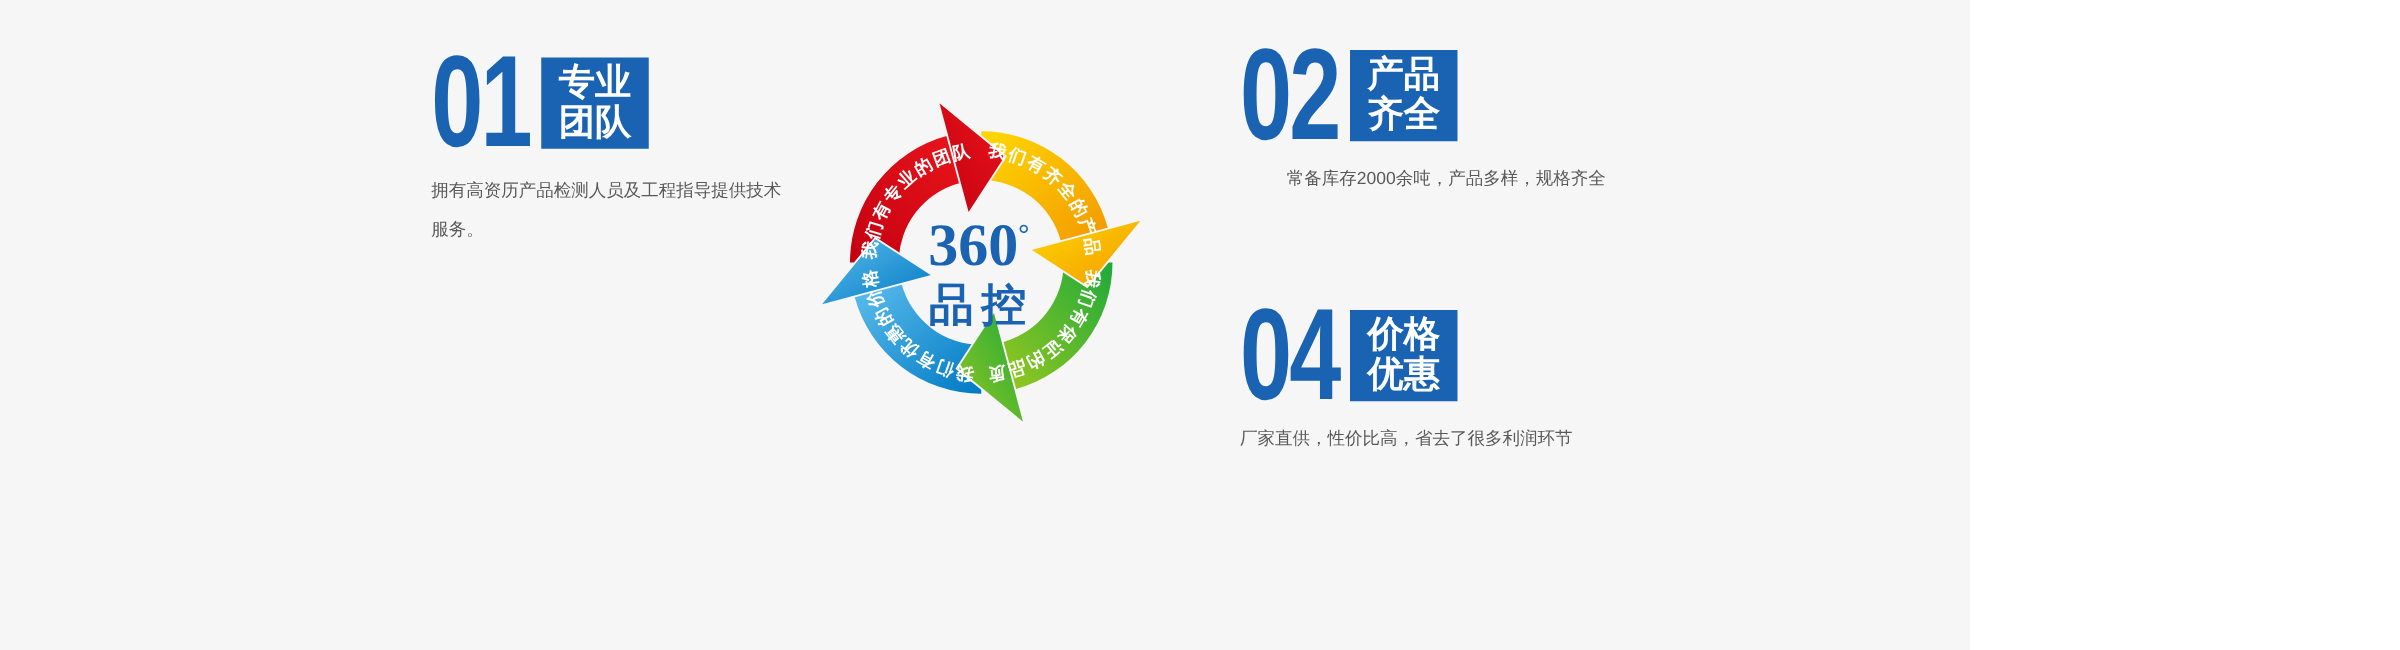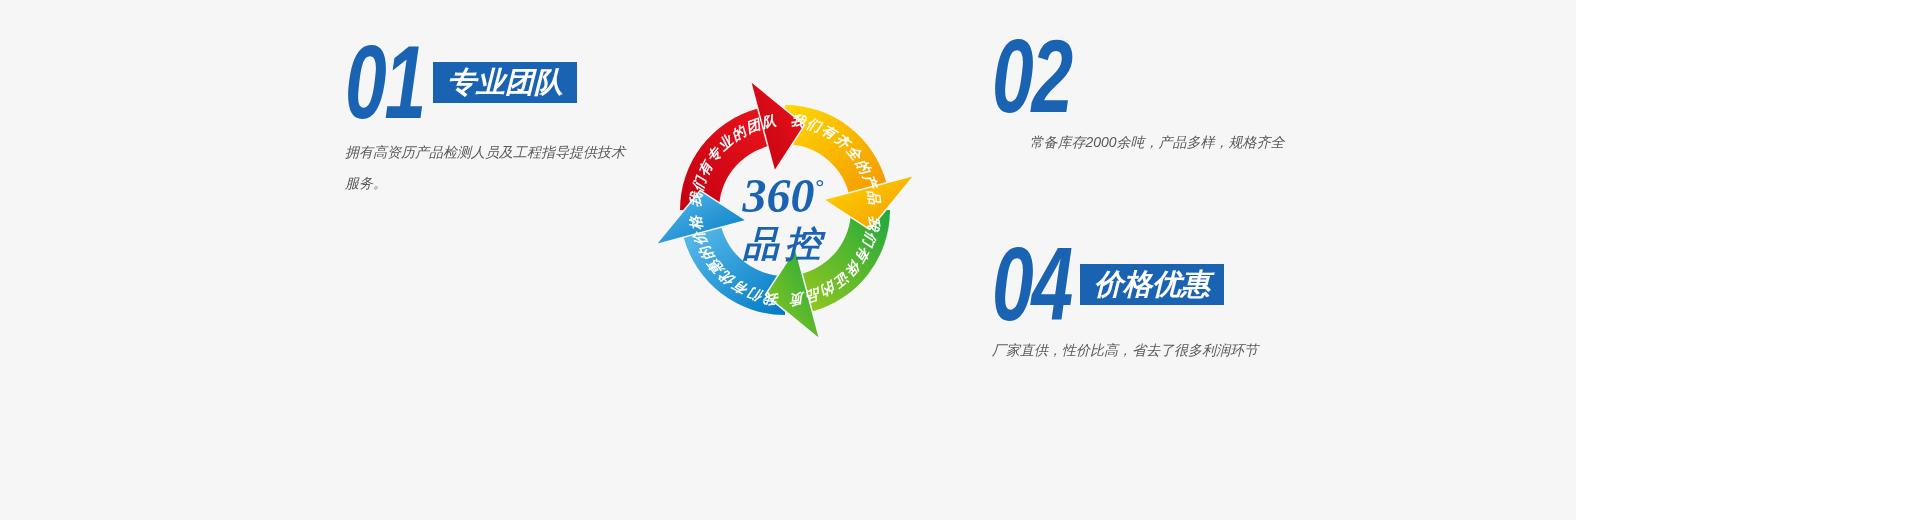--- a/index.html
+++ b/index.html
@@ -5,21 +5,20 @@
   * { margin: 0; padding: 0; box-sizing: border-box; }
   html, body { width: 1920px; height: 520px; }
   body { font-family: "Liberation Sans", sans-serif; }
 
   .banner {
     position: relative;
     width: 1576px;
     height: 520px;
     background: var(--bg, #f6f6f6);
     overflow: hidden;
-    font-style: italic;
   }
 
   
   .feature { position: absolute; }
   .feature-head { display: flex; align-items: center; }
 
   .feature-number {
     display: inline-block;
     width: 82px;
     font-size: 104px;
@@ -34,21 +33,21 @@
 
   .feature-title-box {
     margin-left: 6px;
     background: var(--accent, #1a63b2);
     color: #ffffff;
     font-weight: bold;
     font-size: 29px;
     line-height: 1.08;
     padding: 5px 14px;
     display: flex;
-    flex-direction: row;
+    flex-direction: column;
     align-items: center;
   }
 
   .feature-desc {
     margin-top: 14px;
     font-size: 14px;
     line-height: 2.2;
     color: var(--text, #595959);
   }
 
@@ -101,20 +100,24 @@
         <span>专业</span>
         <span>团队</span>
       </div>
     </div>
     <p class="feature-desc">拥有高资历产品检测人员及工程指导提供技术服务。</p>
   </section>
 
   <section class="feature f2">
     <div class="feature-head">
       <span class="feature-number">02</span>
+      <div class="feature-title-box">
+        <span>产品</span>
+        <span>齐全</span>
+      </div>
     </div>
     <p class="feature-desc">常备库存2000余吨，产品多样，规格齐全</p>
   </section>
 
 
   <section class="feature f4">
     <div class="feature-head">
       <span class="feature-number">04</span>
       <div class="feature-title-box">
         <span>价格</span>

